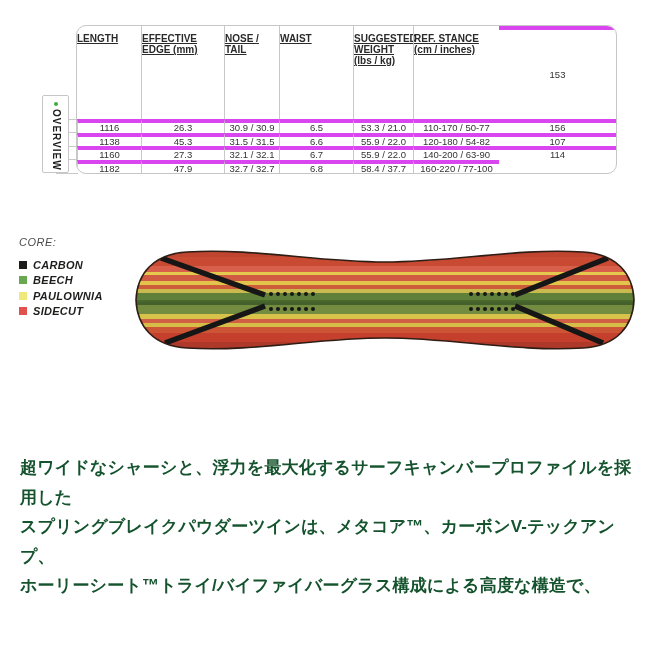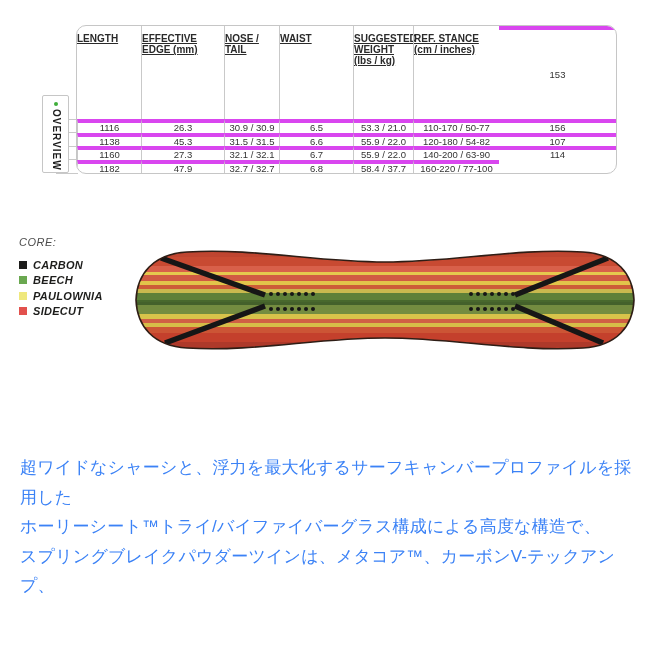--- a/index.html
+++ b/index.html
@@ -34,21 +34,21 @@
   .core-title{font-size:11px;color:#4c4c4c;letter-spacing:.5px;margin-bottom:9px;font-style:italic;}
   .legend-item{display:flex;align-items:center;height:15.5px;}
   .legend-swatch{width:8px;height:8px;margin-right:6px;flex:none;}
   .legend-label{font-size:11px;font-style:italic;font-weight:bold;color:#1d1d1b;letter-spacing:.3px;}
 
   
   .board-wrap{position:absolute;left:135px;top:245px;width:500px;height:110px;}
 
   
   .description{position:absolute;left:20px;top:453px;width:618px;}
-  .desc-line{font-size:17px;line-height:29.5px;font-weight:400;color:#3b82f6;letter-spacing:.2px;}
+  .desc-line{font-size:17px;line-height:29.5px;font-weight:700;color:#14532d;letter-spacing:.2px;}
 </style>
 </head>
 <body>
 
 <div class="page">
 
   <div class="overview-tab">
     <span class="overview-dot"></span>
     <span class="overview-text">OVERVIEW</span>
   </div>
@@ -187,17 +187,17 @@
             <circle cx="378" cy="64" r="2" fill="#161616"></circle>
           </g>
       </g>
       <path d="M 1,55 C 2,29 18,9 52,7 C 120,3 180,17 250,17 C 320,17 380,3 448,7 C 482,9 498,29 499,55
                C 498,81 482,101 448,103 C 380,107 320,93 250,93 C 180,93 120,107 52,103 C 18,101 2,81 1,55 Z" fill="none" id="board-outline" stroke-width="1.6" stroke="#2e1d15"></path>
     </svg>
   </div>
 
   <div class="description" id="description">
       <div class="desc-line">超ワイドなシャーシと、浮力を最大化するサーフキャンバープロファイルを採用した</div>
+      <div class="desc-line">スプリングブレイクパウダーツインは、メタコア™、カーボンV-テックアンプ、</div>
       <div class="desc-line">ホーリーシート™トライ/バイファイバーグラス構成による高度な構造で、</div>
-      <div class="desc-line">スプリングブレイクパウダーツインは、メタコア™、カーボンV-テックアンプ、</div>
     </div>
 
 </div>
 
 </body></html>

